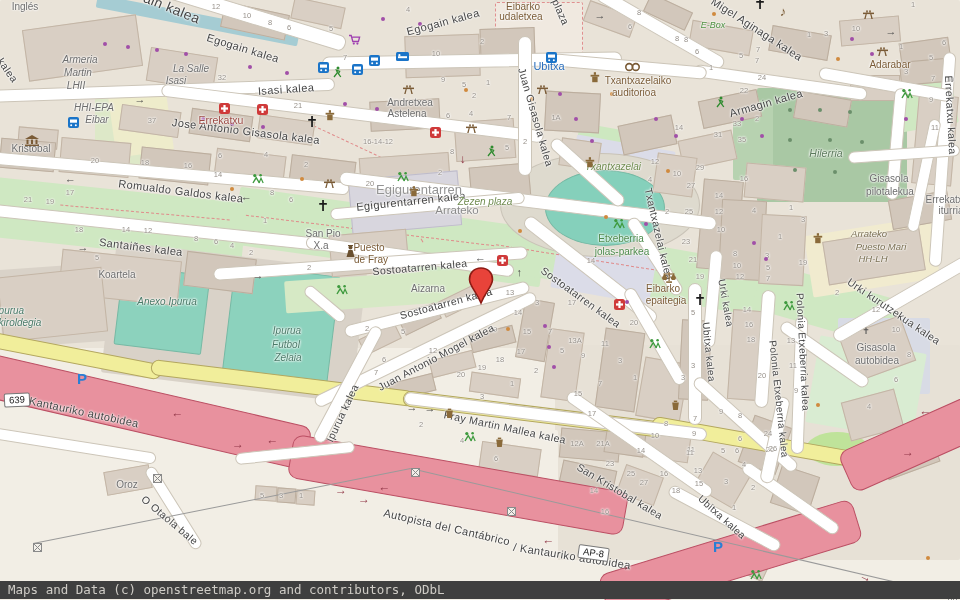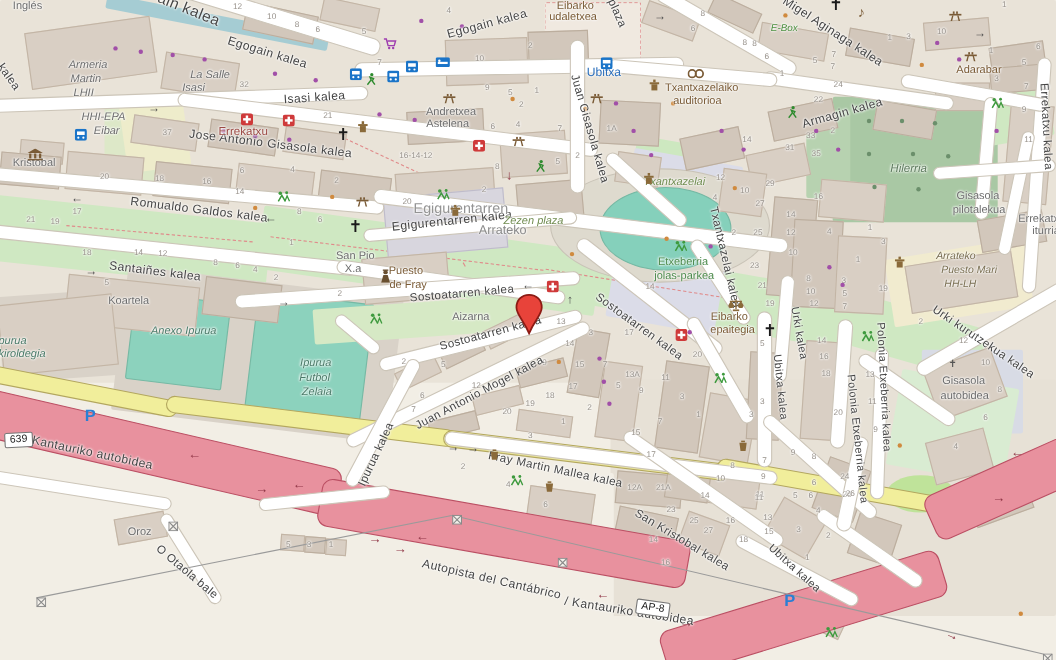--- a/index.html
+++ b/index.html
@@ -32,20 +32,23 @@
 </style>
 </head>
 <body>
 
 <div id="map">
   <div id="marker" style="left: 468px; top: 267px; z-index: 30; position: absolute;">
       <svg width="26" height="38" viewBox="0 0 26 38">
         <path d="M13 1 C6 1 1.5 6 1.5 12.5 C1.5 19 8 24 13 36 C18 24 24.5 19 24.5 12.5 C24.5 6 20 1 13 1 Z" fill="#e8433a" stroke="#8c1b14" stroke-width="1.6"></path>
       </svg>
     </div>
+  <div class="attr">
+    <span>Maps and Data (c) openstreetmap.org and contributors, ODbL</span>
+  </div>
 <div style="left: 0px; top: 0px; width: 960px; height: 348px; z-index: 1; background: rgb(233, 227, 216); border: none; border-radius: 2px; transform: rotate(0deg);"></div>
     <div style="left: 555px; top: 345px; width: 405px; height: 215px; z-index: 1; background: rgb(231, 225, 214); border: none; border-radius: 2px; transform: rotate(0deg);"></div>
     <div style="left: 0px; top: 430px; width: 558px; height: 152px; z-index: 1; background: rgb(242, 238, 229); border: none; border-radius: 2px; transform: rotate(0deg);"></div>
     <div style="left: 95px; top: 14px; width: 205px; height: 13px; z-index: 1; background: rgb(165, 204, 211); border: none; border-radius: 2px; transform: rotate(11deg);"></div>
     <div style="left: 95px; top: 98px; width: 48px; height: 68px; z-index: 1; background: rgb(221, 232, 200); border: none; border-radius: 2px; transform: rotate(0deg);"></div>
     <div style="left: 112px; top: 92px; width: 58px; height: 62px; z-index: 1; background: rgb(238, 236, 203); border: none; border-radius: 2px; transform: rotate(-8deg);"></div>
     <div style="left: -10px; top: 190px; width: 255px; height: 60px; z-index: 1; background: rgb(207, 232, 194); border: none; border-radius: 2px; transform: rotate(6deg);"></div>
     <div style="left: 235px; top: 208px; width: 310px; height: 58px; z-index: 1; background: rgb(207, 232, 194); border: none; border-radius: 2px; transform: rotate(8deg);"></div>
     <div style="left: 525px; top: 245px; width: 250px; height: 52px; z-index: 1; background: rgb(207, 232, 194); border: none; border-radius: 2px; transform: rotate(10deg);"></div>
     <div style="left: 755px; top: 280px; width: 140px; height: 48px; z-index: 1; background: rgb(207, 232, 194); border: none; border-radius: 2px; transform: rotate(16deg);"></div>

